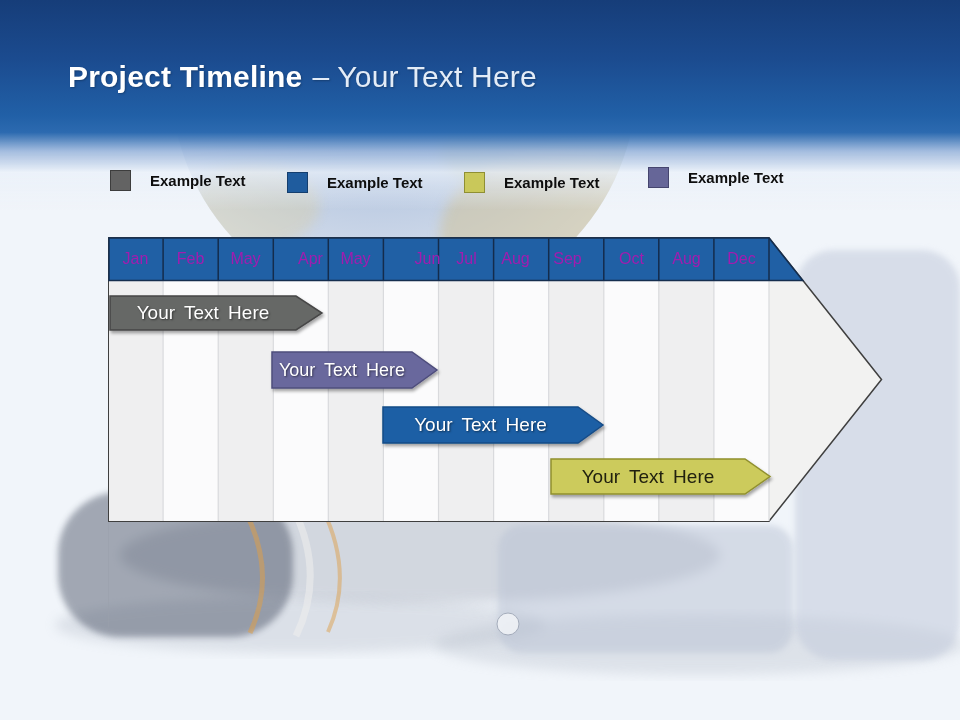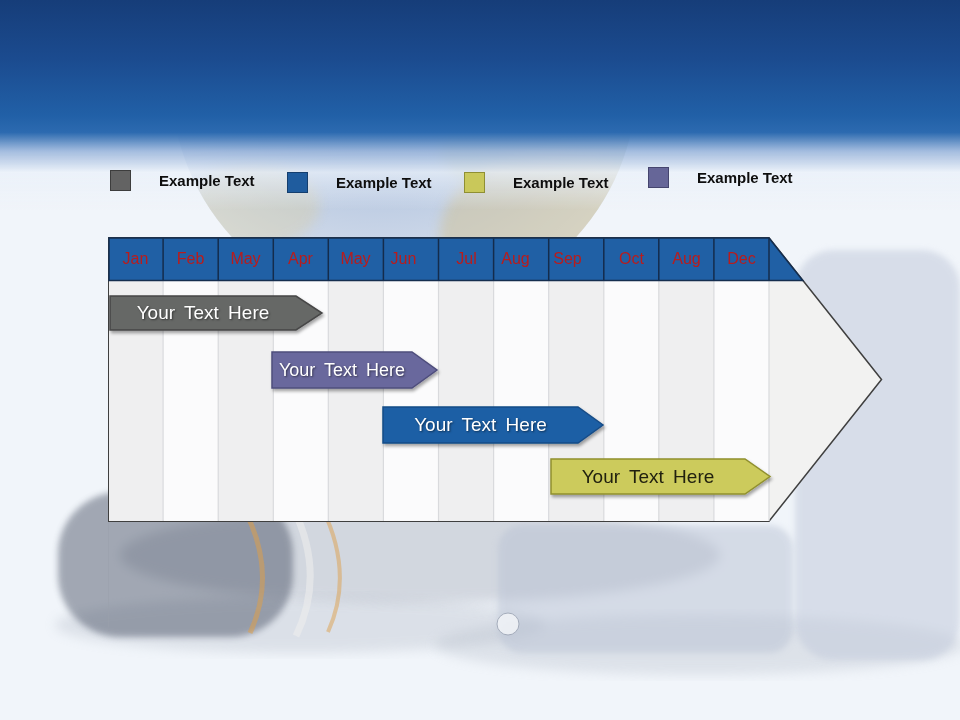--- a/index.html
+++ b/index.html
@@ -17,35 +17,35 @@
   .slide-title{position:absolute;left:68px;top:60px;z-index:3;font-size:30px;letter-spacing:.2px;
     color:#FFFFFF;white-space:nowrap;text-shadow:1px 1px 2px rgba(0,0,0,.25);}
   .slide-title .t-bold{font-weight:700;}
   .slide-title .t-sep{font-weight:400;color:#E3ECF7;margin:0 8px 0 10px;}
   .slide-title .t-light{font-weight:400;color:#E3ECF7;}
 
   
   .legend{position:absolute;left:0;top:0;width:960px;height:0;z-index:3;}
   .legend-item{position:absolute;display:flex;align-items:center;}
   .swatch{width:21px;height:21px;border:1.5px solid rgba(0,0,0,.35);box-sizing:border-box;}
-  .legend-label{font-size:15px;font-weight:700;color:#0E0E0E;margin-left:28px;white-space:nowrap;}
+  .legend-label{font-size:15px;font-weight:700;color:#0E0E0E;margin-left:19px;white-space:nowrap;}
   #leg0{left:110px;top:170px;}
   #leg1{left:287px;top:172px;}
   #leg2{left:464px;top:172px;}
   #leg3{left:648px;top:167px;}
   #leg0 .swatch{background:#636363;border-color:#3D3D3D;}
   #leg1 .swatch{background:#1F5C9E;border-color:#143E6E;}
   #leg2 .swatch{background:#C9C85A;border-color:#8F8F33;}
   #leg3 .swatch{background:#666698;border-color:#45456E;}
 
   
   .timeline{position:absolute;left:108px;top:237px;width:775px;height:285px;z-index:3;}
   .timeline svg{position:absolute;left:0;top:0;}
   .month{position:absolute;top:0;height:43px;line-height:43px;width:55px;text-align:center;
-    color:#b91c1c;font-size:16px;}
+    color:#a21caf;font-size:16px;}
   .bar-label{position:absolute;display:flex;align-items:center;justify-content:center;
     font-size:19px;color:#FFFFFF;text-shadow:1px 1px 2px rgba(0,0,0,.5);word-spacing:4px;white-space:nowrap;}
   #bl0{left:2px;top:59px;width:186px;height:34px;}
   #bl1{left:164px;top:115px;width:140px;height:36px;font-size:18px;}
   #bl2{left:275px;top:170px;width:195px;height:36px;}
   #bl3{left:443px;top:222px;width:194px;height:35px;color:#21210F;text-shadow:none;}
 </style>
 </head>
 <body>
 
@@ -89,20 +89,23 @@
       <path d="M318,500 q38,70 10,132" stroke="#DD9F4B" stroke-width="4" fill="none" opacity="0.5"></path>
       <rect x="795" y="250" width="165" height="410" rx="38" fill="#C3CBDC" opacity="0.55" filter="url(#soft3)"></rect>
       <rect x="498" y="525" width="295" height="128" rx="24" fill="#B9C2D4" opacity="0.5" filter="url(#soft3)"></rect>
       <circle cx="508" cy="624" r="11" fill="#F5F7FA" stroke="#9AA2B2" opacity="0.8"></circle>
       <line x1="108.5" y1="522" x2="108.5" y2="627" stroke="#9BA1AC" stroke-width="1" opacity="0.55"></line>
     </g>
   </svg>
 
   <div class="header-band"></div>
 
+  <div class="slide-title">
+    <span class="t-bold">Project Timeline</span><span class="t-sep">–</span><span class="t-light">Your Text Here</span>
+  </div>
 
   <div class="legend">
     <div class="legend-item" id="leg0">
       <span class="swatch"></span>
       <span class="legend-label">Example Text</span>
     </div>
     <div class="legend-item" id="leg1">
       <span class="swatch"></span>
       <span class="legend-label">Example Text</span>
     </div>
@@ -174,23 +177,23 @@
 
       <path filter="url(#barShadow)" d="M2,59 L188,59 L214,76 L188,93 L2,93 Z" fill="#666766" stroke="#474747" stroke-width="1.5"></path>
       <path filter="url(#barShadow)" d="M164,115 L304,115 L329,133 L304,151 L164,151 Z" fill="#69689D" stroke="#4E4D7C" stroke-width="1.5"></path>
       <path filter="url(#barShadow)" d="M275,170 L470,170 L495,188 L470,206 L275,206 Z" fill="#1F5FA5" stroke="#164C87" stroke-width="1.5"></path>
       <path filter="url(#barShadow)" d="M443,222 L637,222 L662,239.5 L637,257 L443,257 Z" fill="#CCCB5B" stroke="#90902F" stroke-width="1.5"></path>
     </svg>
 
     <div class="month" style="left:0px">Jan</div>
     <div class="month" style="left:55px">Feb</div>
     <div class="month" style="left:110px">May</div>
-    <div class="month" style="left:165px">Apr</div>
+    <div class="month" style="left:175px">Apr</div>
     <div class="month" style="left:220px">May</div>
-    <div class="month" style="left:268px">Jun</div>
+    <div class="month" style="left:292px">Jun</div>
     <div class="month" style="left:331px">Jul</div>
     <div class="month" style="left:380px">Aug</div>
     <div class="month" style="left:432px">Sep</div>
     <div class="month" style="left:496px">Oct</div>
     <div class="month" style="left:551px">Aug</div>
     <div class="month" style="left:606px">Dec</div>
 
     <div class="bar-label" id="bl0">Your Text Here</div>
     <div class="bar-label" id="bl1">Your Text Here</div>
     <div class="bar-label" id="bl2">Your Text Here</div>

